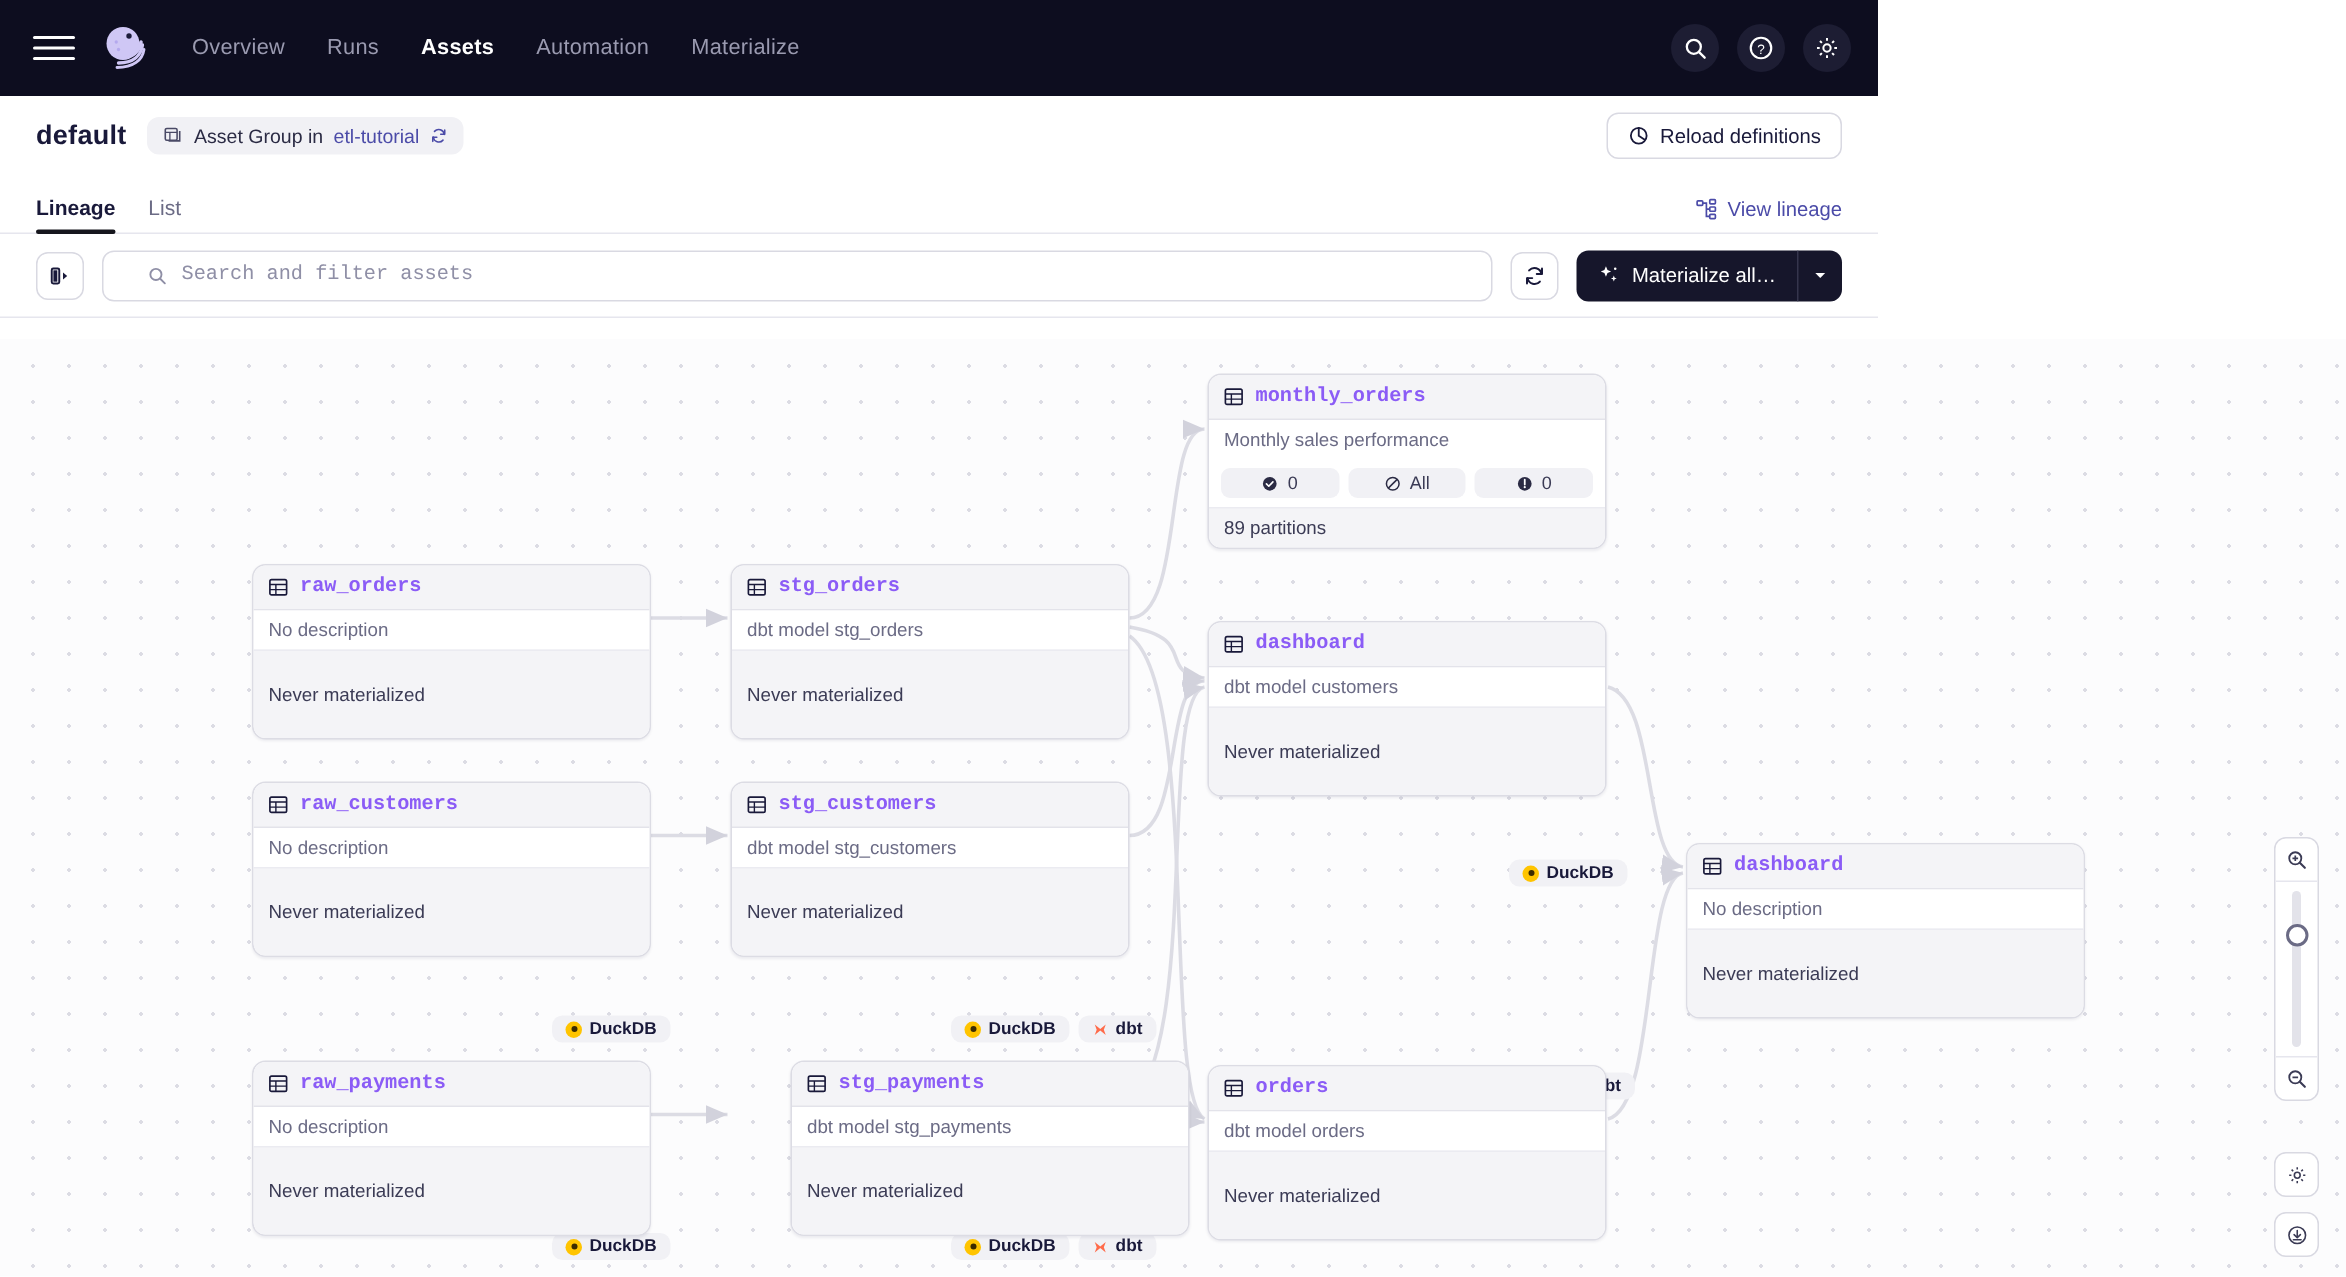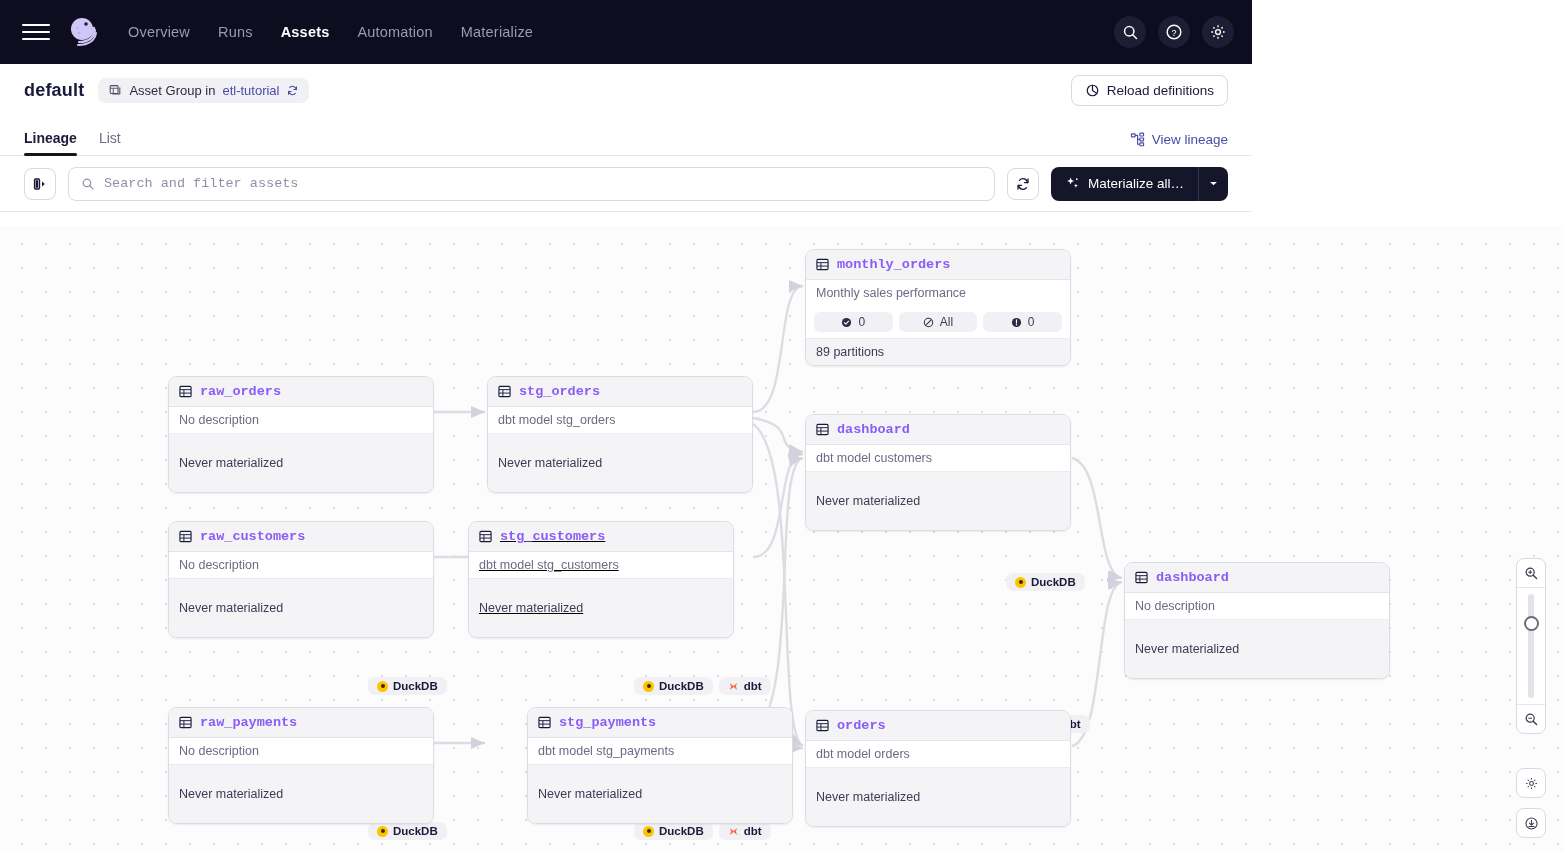--- a/index.html
+++ b/index.html
@@ -47,21 +47,21 @@
   .tab.active::after { content: ""; position: absolute; left: 0; right: 0; bottom: -1px; height: 3px; background: #16161d; border-radius: 2px; }
   .view-lineage { position: absolute; right: 24px; bottom: 8px; display: inline-flex; align-items: center;
     gap: 7px; color: #4b4ba8; font-size: 13.5px; cursor: pointer; }
 
   
   .toolbar { height: 56px; display: flex; align-items: center; padding: 0 24px; gap: 12px;
     border-bottom: 1px solid #e6e6ee; position: relative; }
   .icon-sq-btn { width: 32px; height: 32px; border: 1px solid #d9d9e2; border-radius: 8px;
     background: #fff; display: flex; align-items: center; justify-content: center; cursor: pointer; flex: none; }
   .search-wrap { flex: 1; height: 34px; border: 1px solid #d9d9e2; border-radius: 8px; background: #fff;
-    display: flex; align-items: center; gap: 9px; padding: 0 12px; max-width: 1246px; }
+    display: flex; align-items: center; gap: 9px; padding: 0 29px; max-width: 1246px; }
   .search-input { border: 0; outline: 0; flex: 1; font-family: "Liberation Mono", monospace;
     font-size: 13.5px; color: #19193a; background: transparent; }
   .search-input::placeholder { color: #8f8fa6; }
   .mat-group { display: flex; align-items: stretch; background: #16162b; border-radius: 8px; overflow: hidden; cursor: pointer; }
   .mat-main { display: flex; align-items: center; gap: 8px; padding: 0 14px; height: 34px; color: #fff; font-size: 13.5px; }
   .mat-caret { width: 30px; display: flex; align-items: center; justify-content: center;
     border-left: 1px solid #35354d; color: #fff; }
 
   
   .canvas { position: absolute; left: 0; top: 226px; width: 1564px; height: 625px;
@@ -335,21 +335,21 @@
         <span>DuckDB</span>
       </span>
       <span class="tag">
         <svg width="11" height="11" viewBox="0 0 12 12">
           <path d="M2 2.2L6 5.4 10 2.2 8.6 6 10 9.8 6 6.6 2 9.8 3.4 6z" fill="#ff6b4a"></path>
         </svg>
         <span>dbt</span>
       </span>
     </div>
 
-    <div class="node" style="left:468px; top:295px;text-decoration:underline;">
+    <div class="node" style="left:487px; top:295px;">
       <div class="node-head">
         <svg width="13" height="13" viewBox="0 0 14 14">
           <rect x="1" y="1.5" width="12" height="11" rx="1.2" stroke="#19193a" stroke-width="1.2" fill="none"></rect>
           <line x1="1" y1="5" x2="13" y2="5" stroke="#19193a" stroke-width="1"></line>
           <line x1="1" y1="8.7" x2="13" y2="8.7" stroke="#19193a" stroke-width="1"></line>
           <line x1="5.3" y1="5" x2="5.3" y2="12.5" stroke="#19193a" stroke-width="1"></line>
         </svg>
         <span class="node-title">stg_customers</span>
       </div>
       <div class="node-desc">dbt model stg_customers</div>

